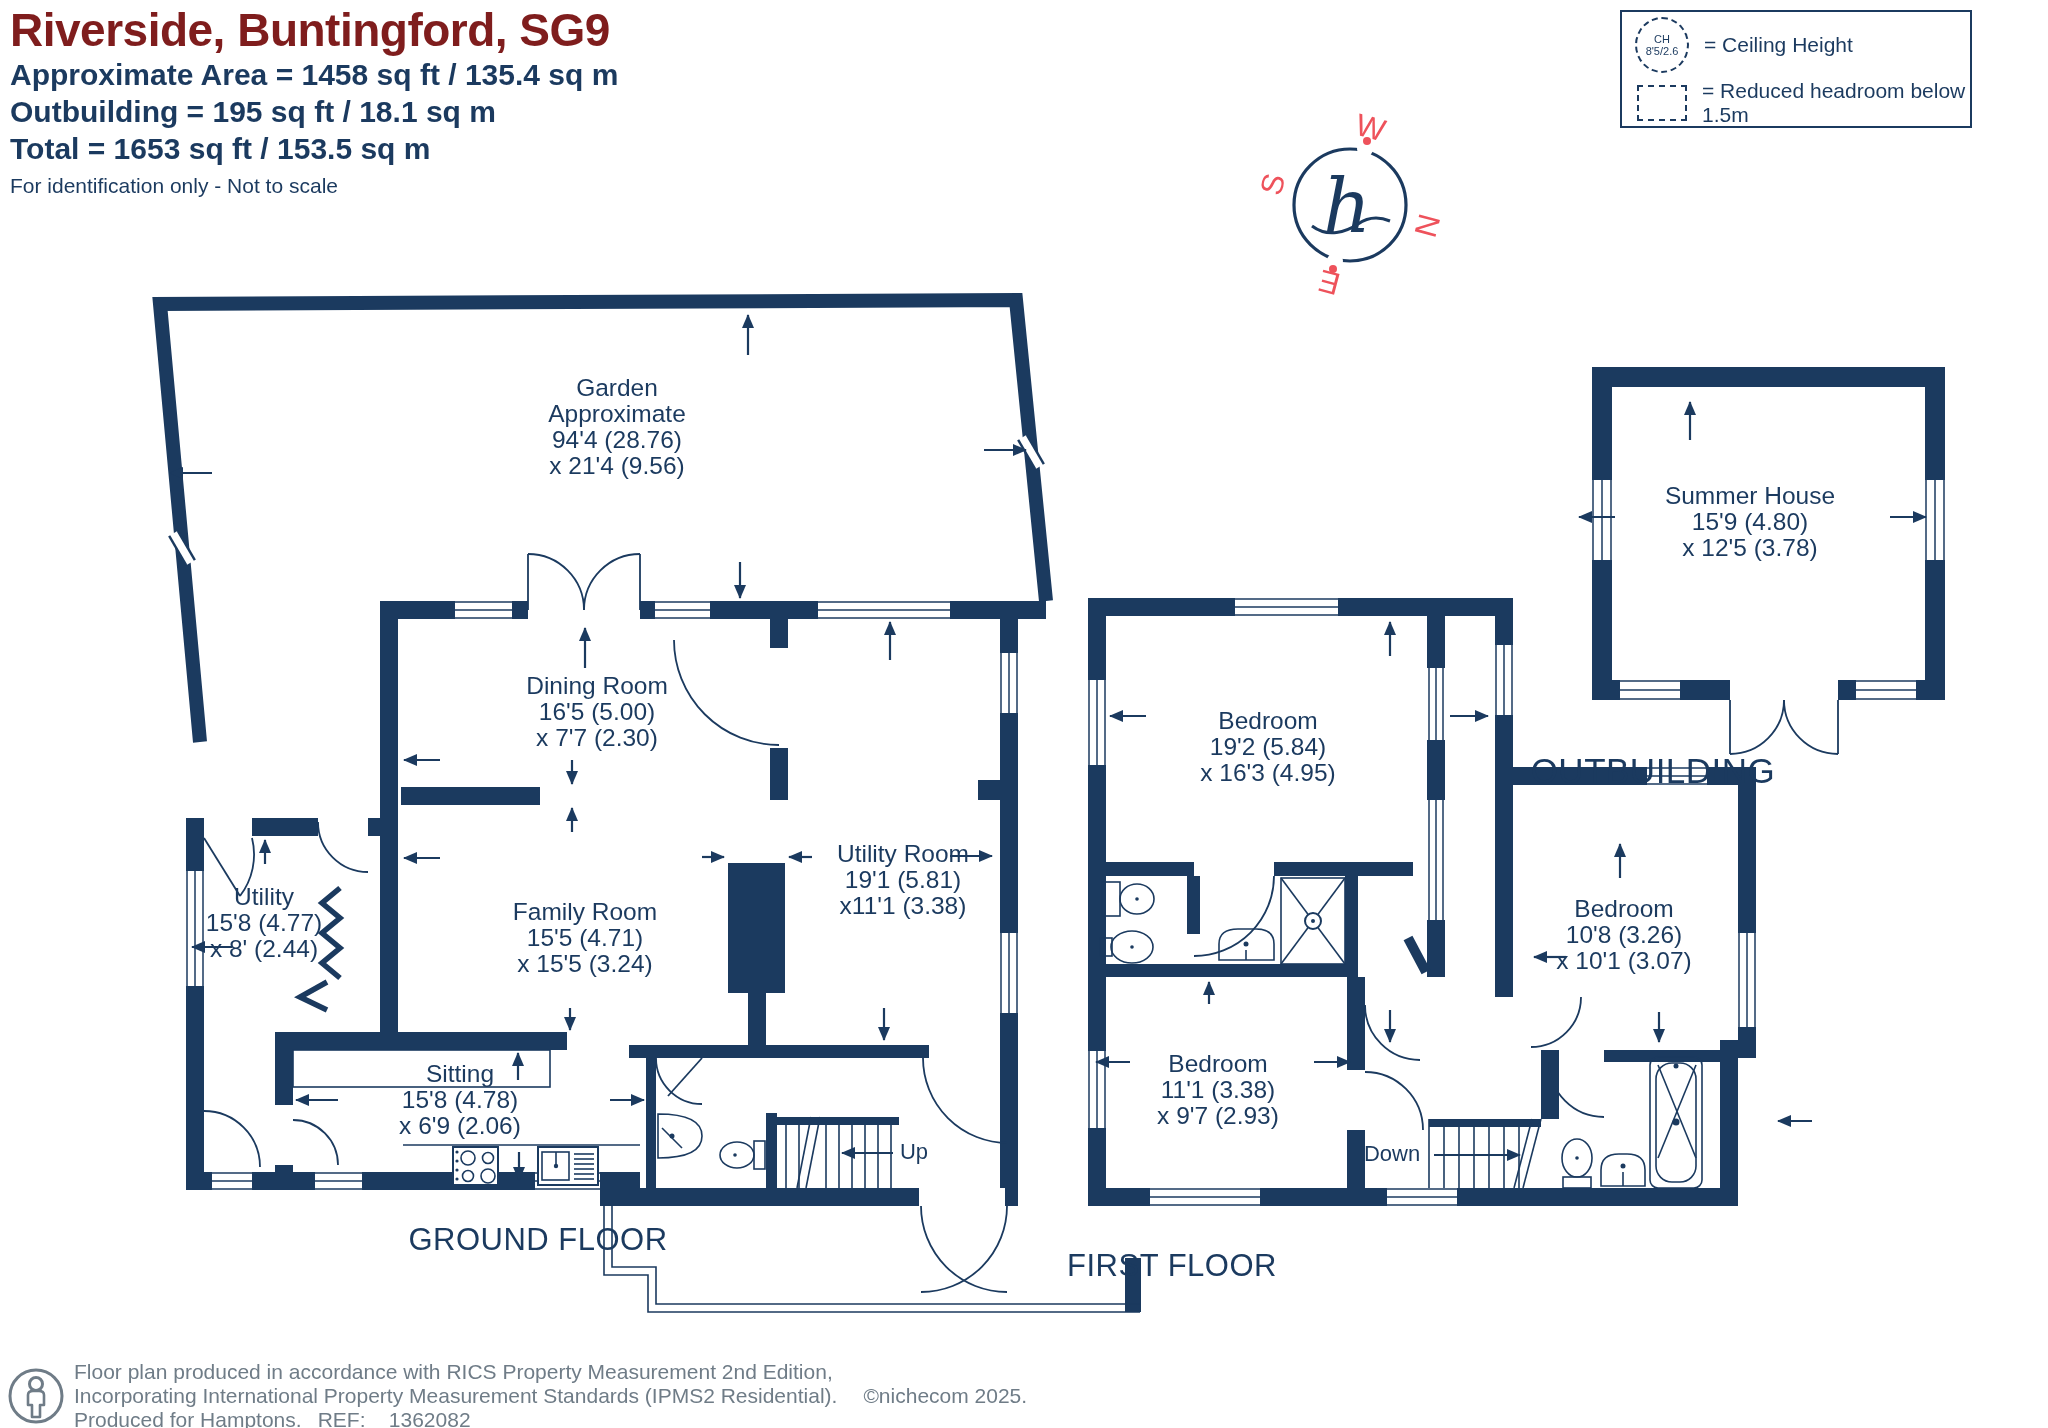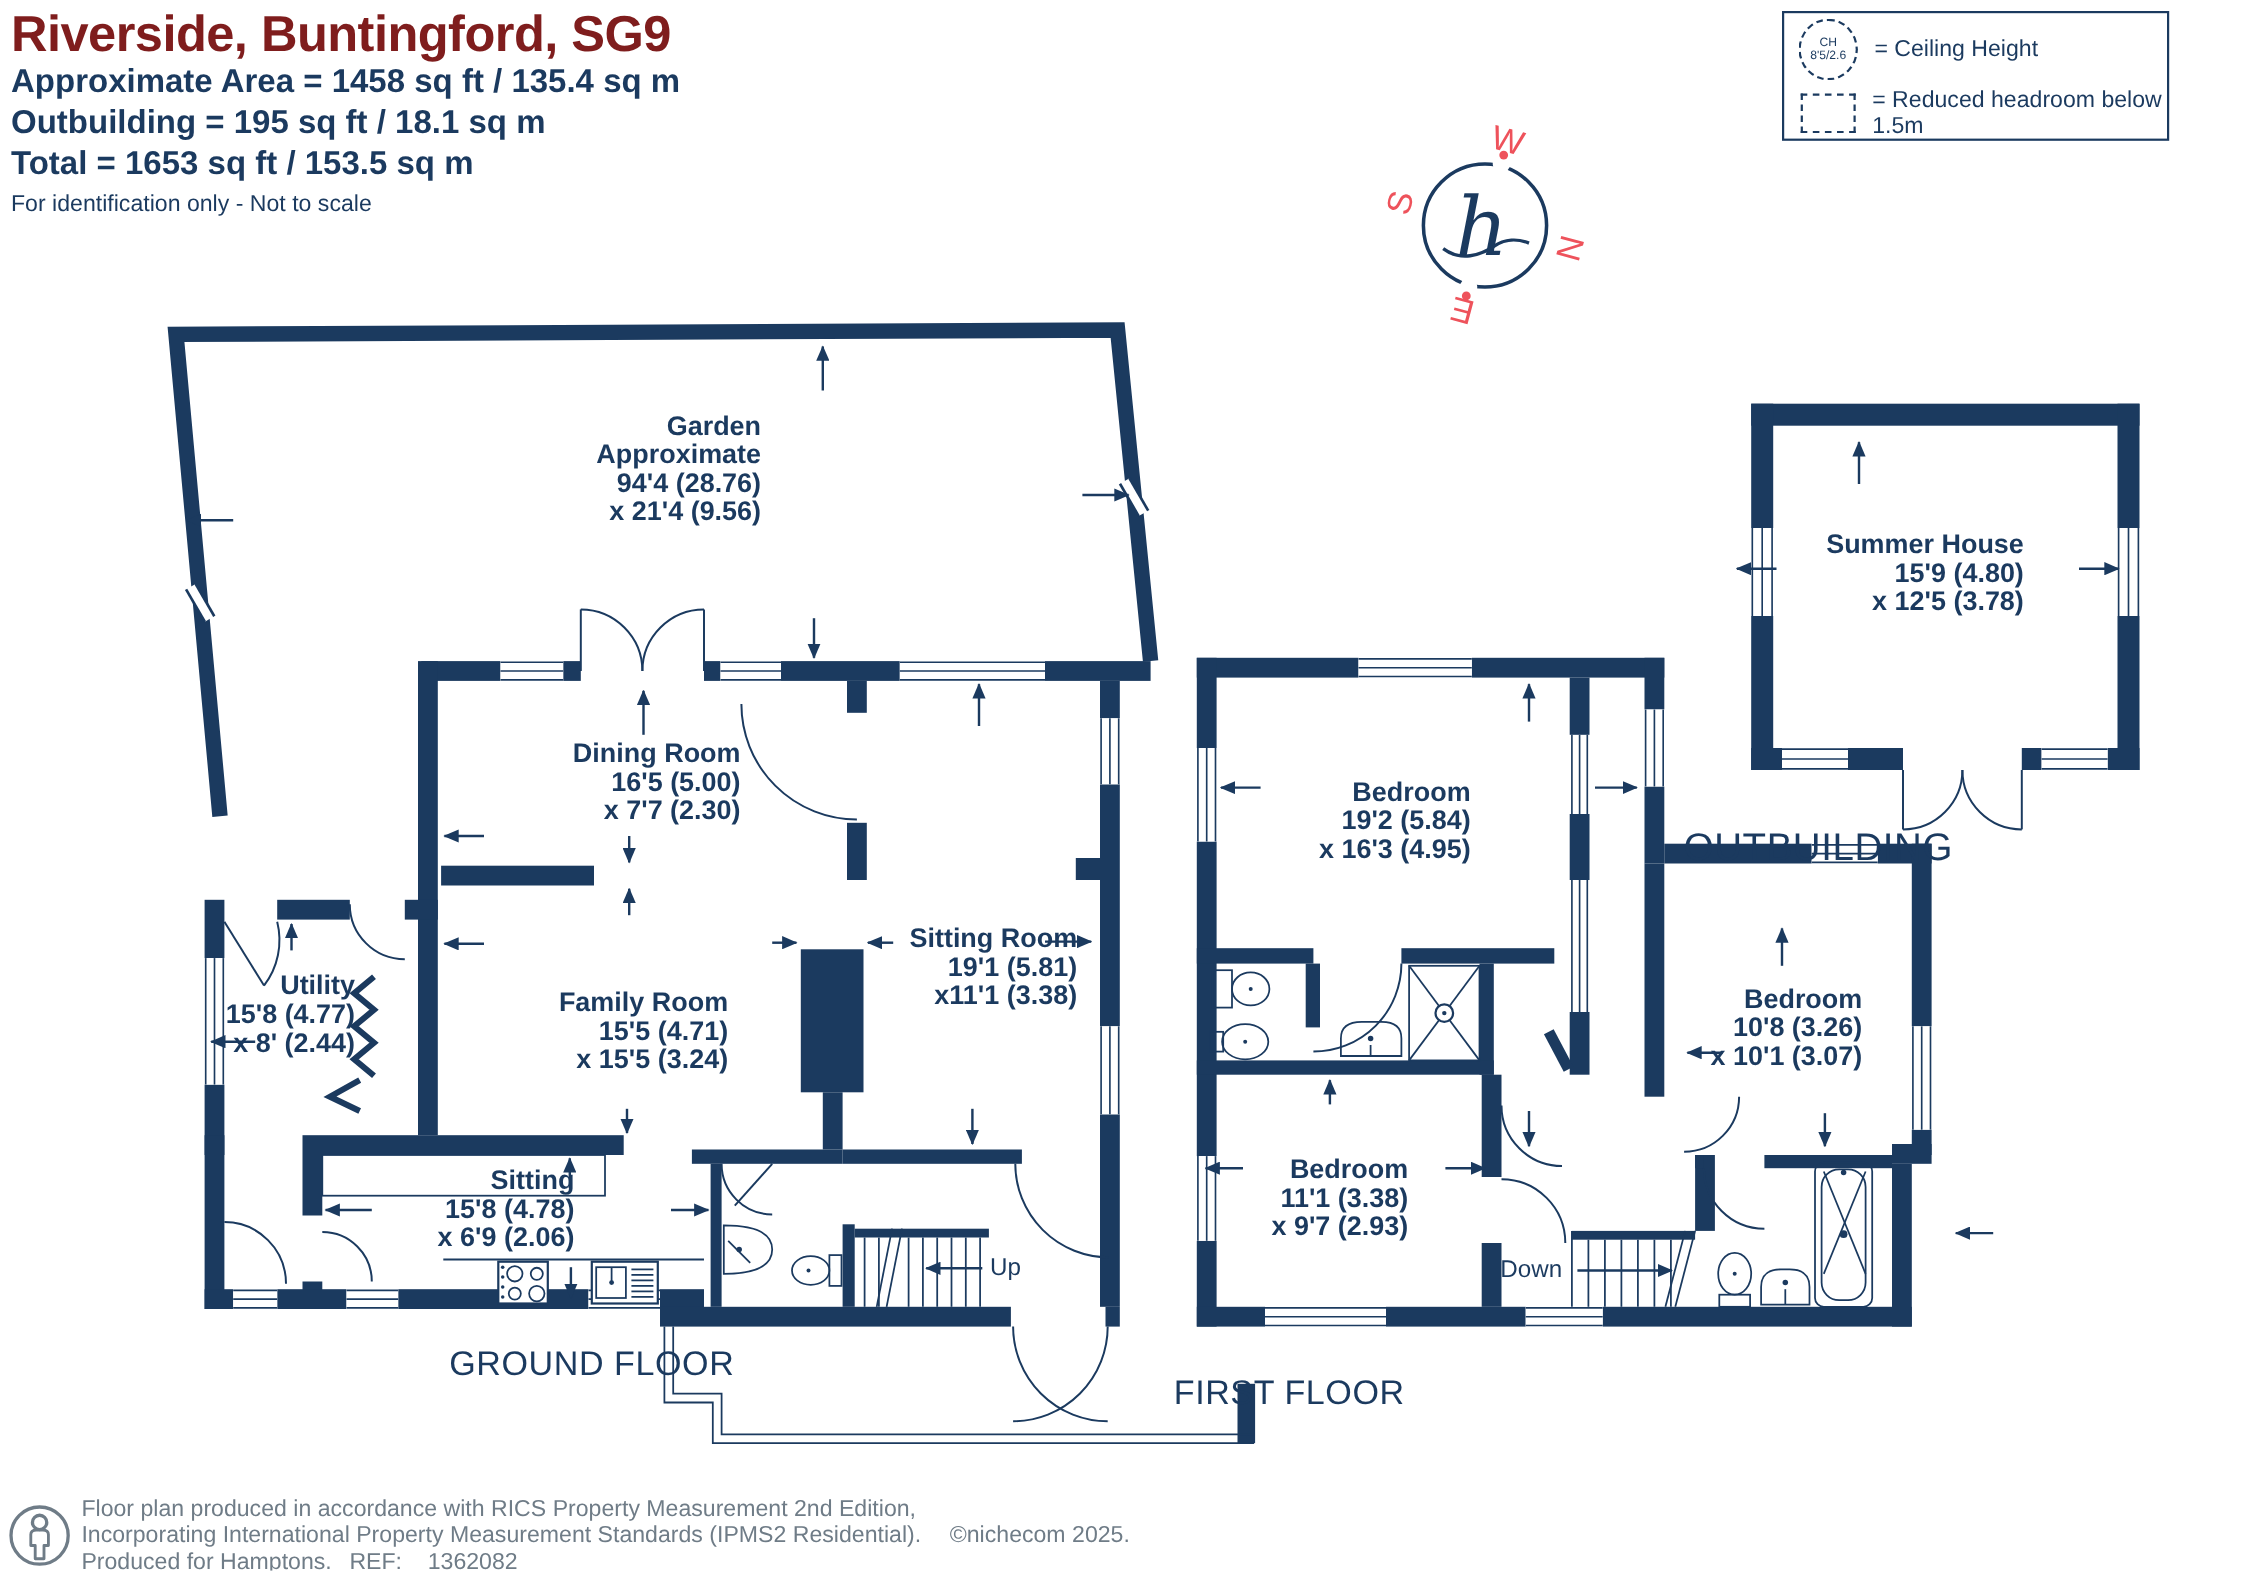--- a/index.html
+++ b/index.html
@@ -20,21 +20,21 @@
   .header .title{font-size:46px;font-weight:bold;color:#7f1d1d;letter-spacing:-0.5px;line-height:52px;}
   .header .area{font-size:30px;font-weight:bold;line-height:37px;}
   .header .disclaimer{font-size:21px;margin-top:7px;}
 
   .legend{position:absolute;left:1620px;top:10px;width:352px;height:118px;border:2px solid #1b3a5f;box-sizing:border-box;padding:5px 0 0 13px;}
   .legend-row{display:flex;align-items:center;}
   .legend-ellipse{width:54px;height:56px;border:2px dashed #1b3a5f;border-radius:50%;display:flex;flex-direction:column;align-items:center;justify-content:center;font-size:11px;line-height:12px;flex:0 0 auto;box-sizing:border-box;}
   .legend-rect{width:50px;height:36px;border:2px dashed #1b3a5f;flex:0 0 auto;box-sizing:border-box;margin-left:2px;}
   .legend-text{margin-left:15px;font-size:21px;}
 
-  .room-label{position:absolute;transform:translate(-50%,-50%);text-align:right;font-size:24.5px;line-height:26px;white-space:nowrap;font-weight:bold;}
+  .room-label{position:absolute;transform:translate(-50%,-50%);text-align:center;font-size:24.5px;line-height:26px;white-space:nowrap;}
   .floor-title{position:absolute;transform:translate(-50%,-50%);font-size:31px;letter-spacing:0.5px;white-space:nowrap;}
   .stairs-label{position:absolute;transform:translate(-50%,-50%);font-size:22px;}
 
   .footer{position:absolute;left:74px;top:1360px;color:#6f7c87;font-size:21px;line-height:24px;}
   .footer .row{display:flex;white-space:pre;}
   .gap-lg{display:inline-block;width:26px;}
   .gap-sm{display:inline-block;width:16px;}
 </style>
 </head>
 <body>
@@ -528,21 +528,21 @@
   <div>Approximate</div>
   <div>94'4 (28.76)</div>
   <div>x 21'4 (9.56)</div>
 </div>
 <div class="room-label" style="left:597px;top:712px">
   <div>Dining Room</div>
   <div>16'5 (5.00)</div>
   <div>x 7'7 (2.30)</div>
 </div>
 <div class="room-label" style="left:903px;top:880px">
-  <div>Sitting Room</div>
+  <div>Utility Room</div>
   <div>19'1 (5.81)</div>
   <div>x11'1 (3.38)</div>
 </div>
 <div class="room-label" style="left:585px;top:938px">
   <div>Family Room</div>
   <div>15'5 (4.71)</div>
   <div>x 15'5 (3.24)</div>
 </div>
 <div class="room-label" style="left:264px;top:923px">
   <div>Utility</div>

